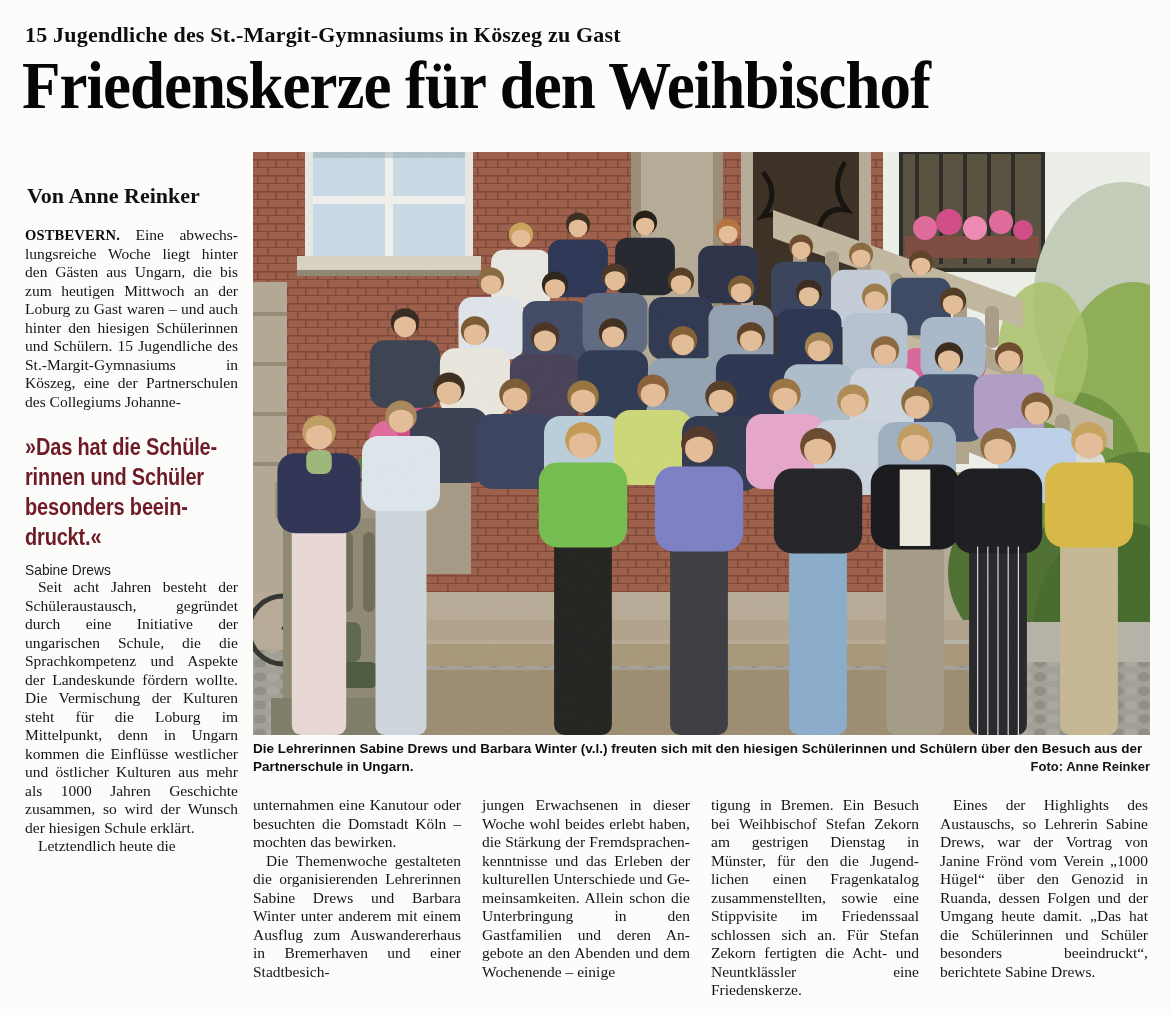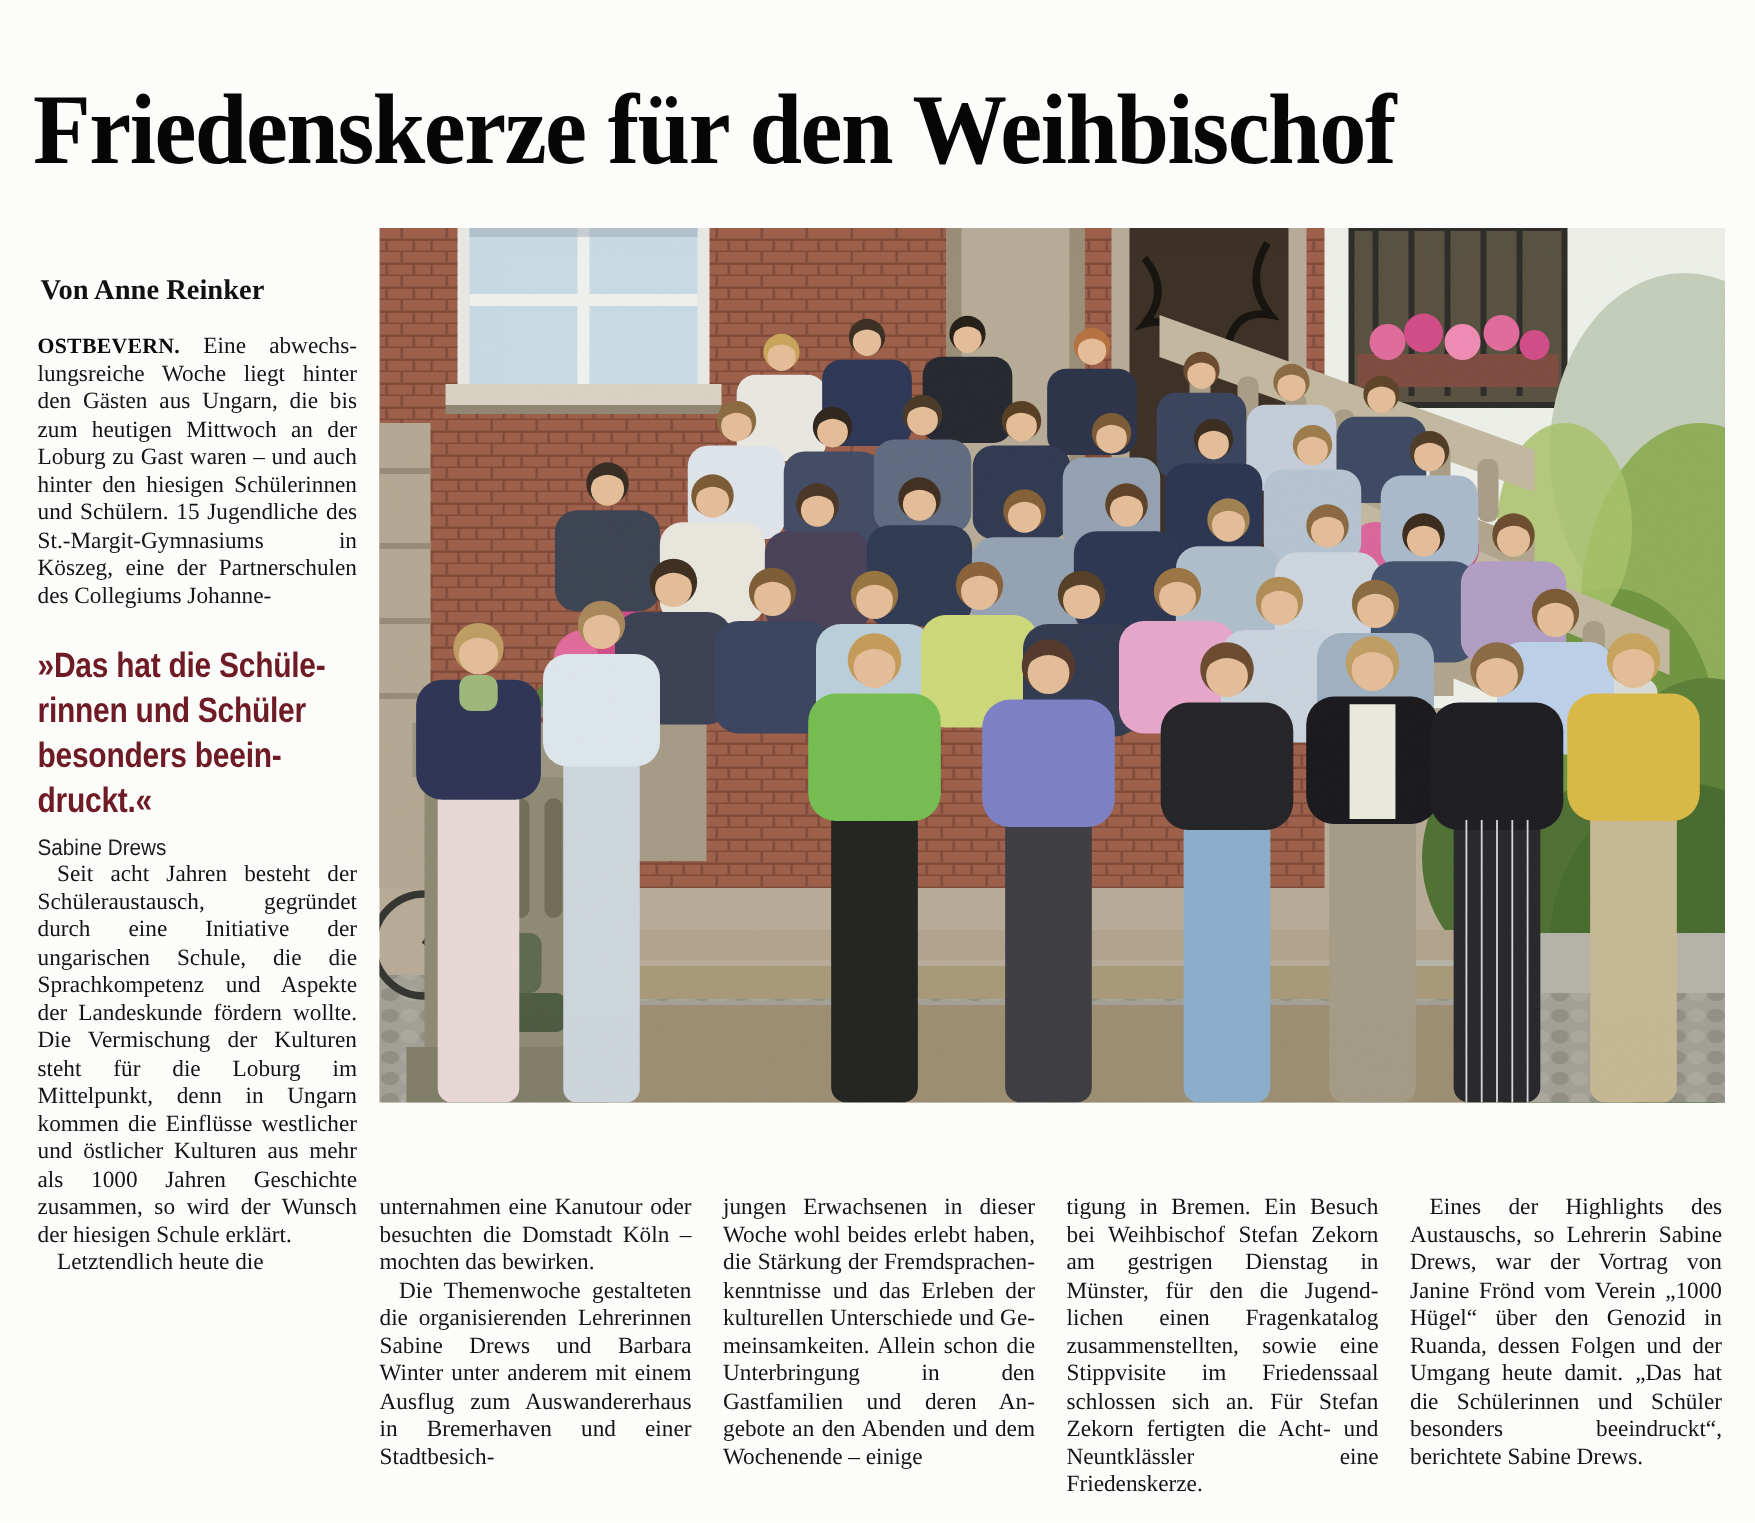--- a/index.html
+++ b/index.html
@@ -10,21 +10,21 @@
   .kicker{
     position:absolute;left:25px;top:22px;font-size:22px;font-weight:bold;
     letter-spacing:.2px;color:#0d0d0d;
   }
   .headline{
     position:absolute;left:22px;top:48px;font-size:63px;font-weight:bold;
     letter-spacing:-1px;color:#060606;white-space:nowrap;transform:scaleY(1.06);
     transform-origin:left top;
   }
   .byline{
-    position:absolute;left:27px;top:147px;font-size:19px;font-weight:bold;color:#111;
+    position:absolute;left:27px;top:147px;font-size:22px;font-weight:bold;color:#111;
   }
   .left-col{
     position:absolute;left:25px;top:183px;width:213px;
   }
   .body-text{
     font-size:15.5px;line-height:18.5px;text-align:justify;margin:0;
     color:#141414;
   }
   .lead-in{
     font-family:Liberation Serif, serif;font-weight:bold;font-size:14.5px;
@@ -59,20 +59,21 @@
   }
   .bottom-cols .col{width:208px;}
   .bottom-cols p{margin:0;}
   [data-interactable]{cursor:default;}
 </style>
 </head>
 <body>
 
 <div class="sheet" data-interactable="false">
 
+  <div class="kicker" data-interactable="false">15 Jugendliche des St.-Margit-Gymnasiums in Köszeg zu Gast</div>
   <div class="headline" data-interactable="false">Friedenskerze für den Weihbischof</div>
 
   <div class="left-col" data-interactable="false">
     <div class="byline" data-interactable="false" style="position:static;margin:0 0 17px 2px;">Von Anne Reinker</div>
     <p class="body-text" data-interactable="false"><span class="lead-in" data-interactable="false">OSTBEVERN.</span><span data-interactable="false"> Eine abwechs­lungsreiche Woche liegt hin­ter den Gästen aus Ungarn, die bis zum heutigen Mitt­woch an der Loburg zu Gast waren – und auch hinter den hiesigen Schülerinnen und Schülern. 15 Jugendliche des St.-Margit-Gymnasiums in Köszeg, eine der Partnerschu­len des Collegiums Johanne-</span></p>
     <div class="pull-quote" data-interactable="false">»Das hat die Schüle-
 rinnen und Schüler
 besonders beein-
 druckt.«</div>
     <div class="quote-attr" data-interactable="false">Sabine Drews</div>
@@ -423,20 +424,24 @@
           <rect x="791.8" y="310.4" width="88.39999999999999" height="85" rx="18.7" fill="#d9b845"></rect>
           <circle cx="836" cy="287.96" r="17.849999999999998" fill="#c7a35c"></circle>
           <circle cx="836" cy="292.72" r="13.939999999999998" fill="#e4bd98"></circle>
           <path d="M 822.4 286.6 Q 836 274.7 849.6 286.6 L 849.6 283.2 Q 836 269.6 822.4 283.2 Z" fill="#c7a35c"></path>
         </g>
 
       <rect data-interactable="false" x="0" y="0" width="897" height="583" filter="url(#grain)" opacity="0.10"></rect>
     </svg>
   </div>
 
+  <div class="caption" data-interactable="false">
+    <span data-interactable="false">Die Lehrerinnen Sabine Drews und Barbara Winter (v.l.) freuten sich mit den hiesigen Schülerinnen und Schülern über den Besuch aus der Partner­schule in Ungarn.</span>
+    <span class="credit" data-interactable="false">Foto: Anne Reinker</span>
+  </div>
 
   <div class="bottom-cols" data-interactable="false">
     <div class="col" data-interactable="false">
       <p class="body-text" data-interactable="false">unternahmen eine Kanutour oder besuchten die Domstadt Köln – mochten das bewir­ken.</p>
       <p class="body-text indent" data-interactable="false">Die Themenwoche gestalte­ten die organisierenden Leh­rerinnen Sabine Drews und Barbara Winter unter ande­rem mit einem Ausflug zum Auswandererhaus in Bremer­haven und einer Stadtbesich-</p>
     </div>
     <div class="col" data-interactable="false">
       <p class="body-text" data-interactable="false">jungen Erwachsenen in die­ser Woche wohl beides erlebt haben, die Stärkung der Fremdsprachen­kenntnisse und das Erleben der kulturel­len Unterschiede und Ge­meinsamkeiten. Allein schon die Unterbringung in den Gastfamilien und deren An­gebote an den Abenden und dem Wochenende – einige</p>
     </div>
     <div class="col" data-interactable="false">

